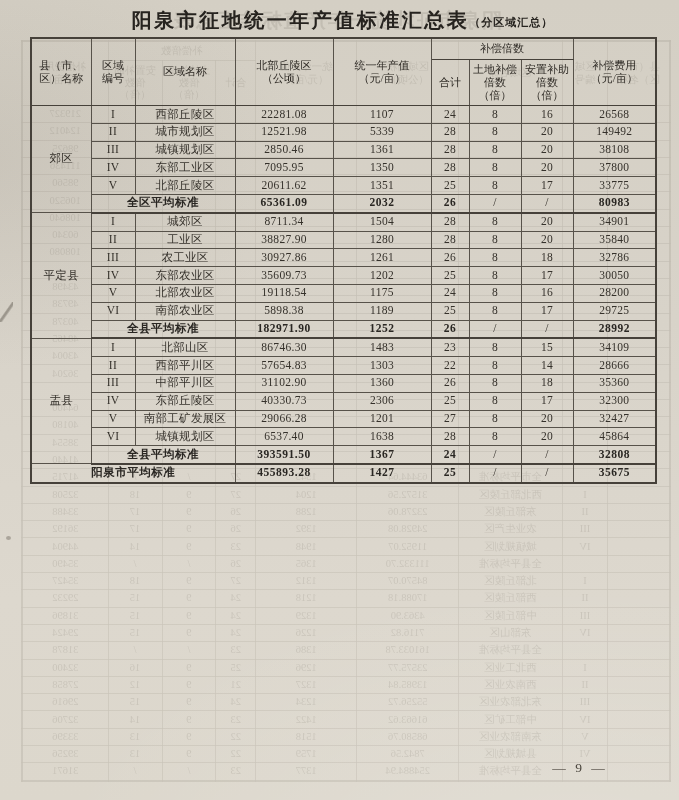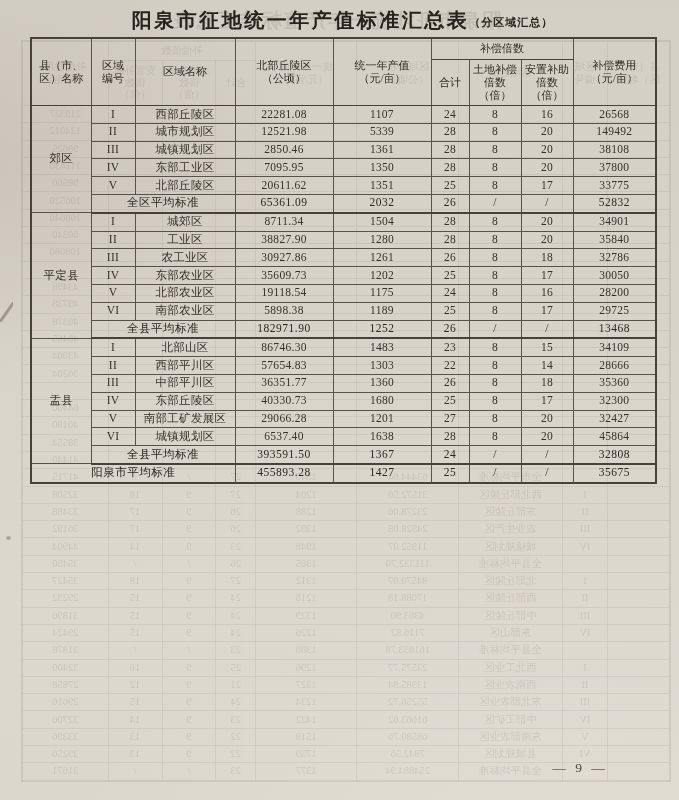--- a/index.html
+++ b/index.html
@@ -66,21 +66,21 @@
     text-align:center;vertical-align:middle;
     padding:0 1px;line-height:1.2;overflow:hidden;
   }
   .main th{
     font-weight:normal;font-size:11px;white-space:pre-line;color:#302c27;
   }
   .main thead tr.h1 th{height:20px}
   .main thead tr.h2 th{height:45px}
   .main thead th{border-bottom-color:#46413a}
   .main tbody td{height:16.8px;font-size:11.5px;letter-spacing:.3px}
-  .main tbody td.b{font-weight:normal;color:#2a2723;letter-spacing:.5px}
+  .main tbody td.b{font-weight:bold;color:#2a2723;letter-spacing:.5px}
   .main tr.sec td{border-bottom:2px solid #46413a}
   .pageno{
     position:absolute;top:760px;left:520px;width:120px;
     text-align:center;font-size:13.5px;color:#4a453d;letter-spacing:3px;
     z-index:2;
   }
   .mark1{
     position:absolute;left:0;top:302px;width:13px;height:20px;z-index:1;
     background:linear-gradient(125deg,transparent 42%,rgba(70,64,55,.40) 48%,rgba(70,64,55,.40) 54%,transparent 62%);
   }
@@ -661,21 +661,21 @@
           <td>17</td>
           <td>33775</td>
         </tr>
         <tr class="sec">
           <td colspan="2" class="b">全区平均标准</td>
           <td class="b">65361.09</td>
           <td class="b">2032</td>
           <td class="b">26</td>
           <td>/</td>
           <td>/</td>
-          <td class="b">52832</td>
+          <td class="b">80983</td>
         </tr>
         <tr>
           <td rowspan="7">平定县</td>
           <td>I</td>
           <td>城郊区</td>
           <td>8711.34</td>
           <td>1504</td>
           <td>28</td>
           <td>8</td>
           <td>20</td>
@@ -731,21 +731,21 @@
           <td>17</td>
           <td>29725</td>
         </tr>
         <tr class="sec">
           <td colspan="2" class="b">全县平均标准</td>
           <td class="b">182971.90</td>
           <td class="b">1252</td>
           <td class="b">26</td>
           <td>/</td>
           <td>/</td>
-          <td class="b">13468</td>
+          <td class="b">28992</td>
         </tr>
         <tr>
           <td rowspan="7">盂县</td>
           <td>I</td>
           <td>北部山区</td>
           <td>86746.30</td>
           <td>1483</td>
           <td>23</td>
           <td>8</td>
           <td>15</td>
@@ -757,32 +757,32 @@
           <td>57654.83</td>
           <td>1303</td>
           <td>22</td>
           <td>8</td>
           <td>14</td>
           <td>28666</td>
         </tr>
         <tr>
           <td>III</td>
           <td>中部平川区</td>
-          <td>36351.77</td>
+          <td>31102.90</td>
           <td>1360</td>
           <td>26</td>
           <td>8</td>
           <td>18</td>
           <td>35360</td>
         </tr>
         <tr>
           <td>IV</td>
           <td>东部丘陵区</td>
           <td>40330.73</td>
-          <td>1680</td>
+          <td>2306</td>
           <td>25</td>
           <td>8</td>
           <td>17</td>
           <td>32300</td>
         </tr>
         <tr>
           <td>V</td>
           <td>南部工矿发展区</td>
           <td>29066.28</td>
           <td>1201</td>

